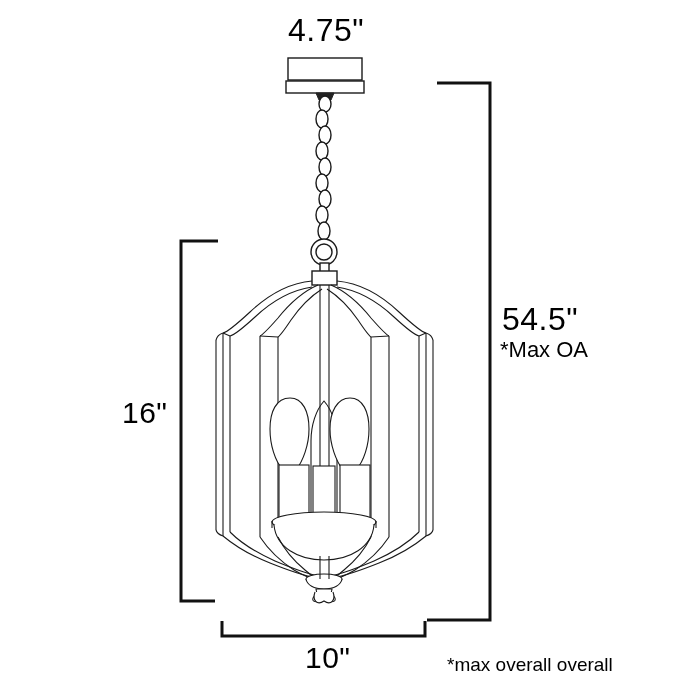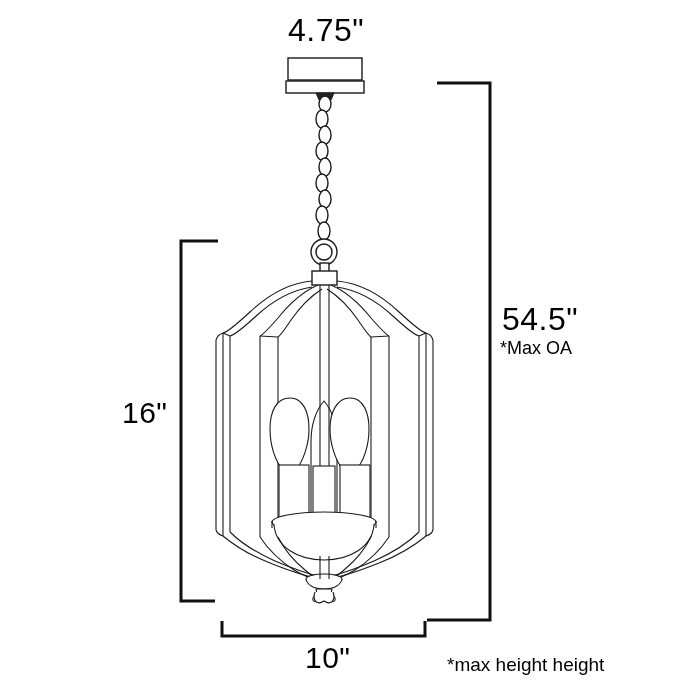--- a/index.html
+++ b/index.html
@@ -30,21 +30,21 @@
   }
   #label-height-overall {
     left: 502px;
     top: 303px;
     font-size: 32px;
     letter-spacing: 0.5px;
   }
   #label-height-overall-sub {
     left: 500px;
     top: 339px;
-    font-size: 18px;
+    font-size: 22px;
   }
   #label-body-height {
     left: 122px;
     top: 398px;
     font-size: 30px;
     letter-spacing: 0.5px;
   }
   #label-width-bottom {
     left: 305px;
     top: 643px;
@@ -228,15 +228,15 @@
   <div class="dim-label" id="label-width-top">4.75"</div>
 
   <div class="dim-label" id="label-height-overall">54.5"</div>
 
   <div class="dim-label" id="label-height-overall-sub">*Max OA</div>
 
   <div class="dim-label" id="label-body-height">16"</div>
 
   <div class="dim-label" id="label-width-bottom">10"</div>
 
-  <div class="dim-label" id="footnote">*max height height</div>
+  <div class="dim-label" id="footnote">*max overall overall</div>
 
 </div>
 
 </body></html>

